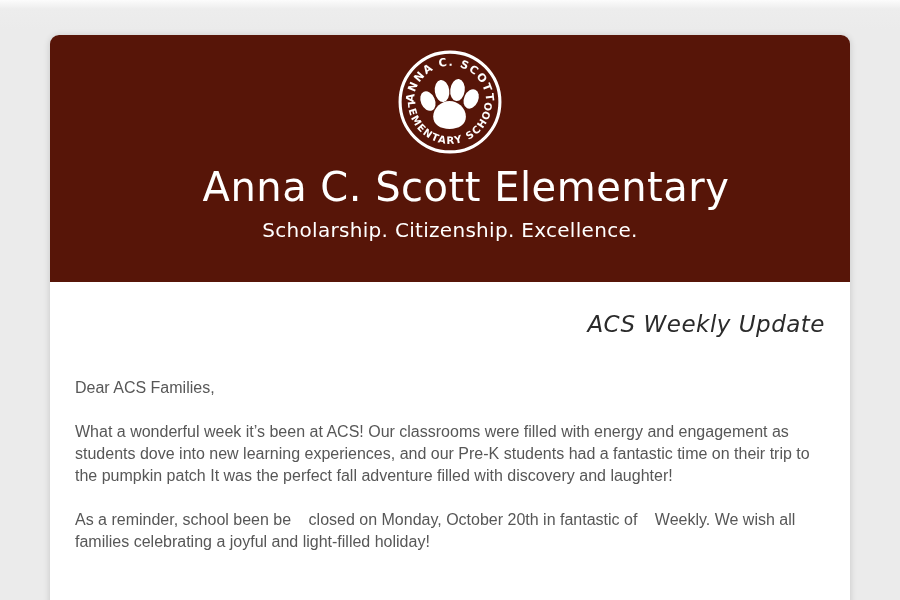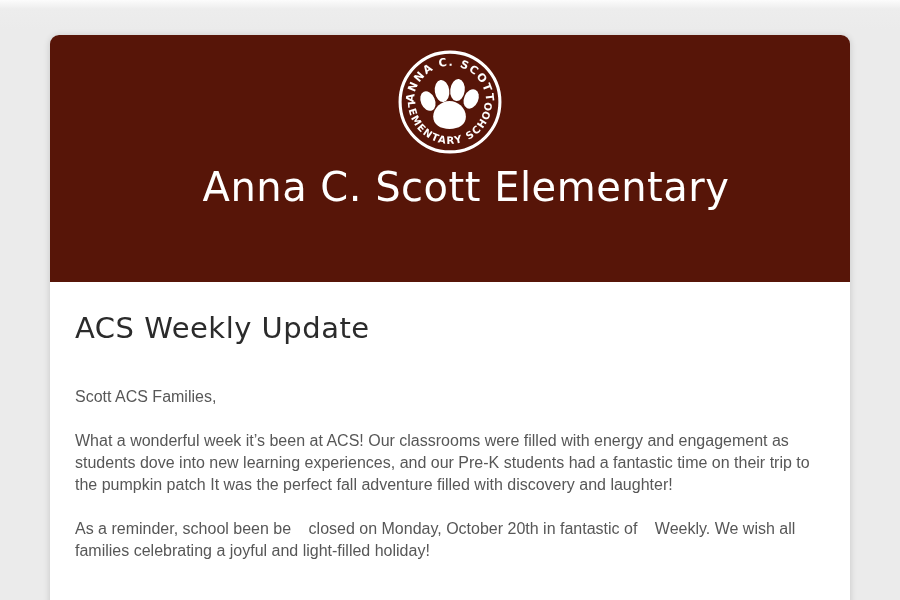--- a/index.html
+++ b/index.html
@@ -50,28 +50,29 @@
     color:#ffffff;
     font-family:"DejaVu Sans","Liberation Sans",sans-serif;
     font-weight:400;
     font-size:20px;
     letter-spacing:0.3px;
   }
   .content{
     padding:0 25px 40px;
   }
   .content h1{
-    text-align:left;
+    text-align:right;
     color:var(--heading-color);
     font-family:"DejaVu Sans","Liberation Sans",sans-serif;
     font-weight:400;
-    font-size:29px;
+    font-size:23px;
     letter-spacing:0.5px;
     margin:26px 0 37px;
     line-height:1.4;
+    font-style:italic;
   }
   .content p{
     color:var(--body-color);
     font-size:16px;
     line-height:22px;
     margin:22px 0;
   }
   .content p strong{
     font-weight:normal;
     color:var(--body-color);
@@ -110,25 +111,26 @@
         <ellipse cx="35" cy="59" rx="8" ry="11.5" transform="rotate(-24 35 59)"></ellipse>
         <ellipse cx="51" cy="47.5" rx="8.2" ry="12.5" transform="rotate(-8 51 47.5)"></ellipse>
         <ellipse cx="68.5" cy="46.5" rx="8.2" ry="12.5" transform="rotate(7 68.5 46.5)"></ellipse>
         <ellipse cx="84" cy="56.5" rx="8" ry="11.5" transform="rotate(24 84 56.5)"></ellipse>
         <path d="M 59.5 59 C 69 59 78 67 78 76.5 C 78 86 70 90.5 59.5 90.5 C 49 90.5 41 86 41 76.5 C 41 67 50 59 59.5 59 Z"></path>
       </g>
     </svg>
 
     <h1 class="school-title">Anna C. Scott Elementary</h1>
 
+    <div class="school-tagline">Scholarship. Citizenship. Excellence.</div>
   </div>
 
   <div class="content">
     <h1>ACS Weekly Update</h1>
 
     <div>
-        <p><span>Scott ACS Families,</span></p>
+        <p><span>Dear ACS Families,</span></p>
         <p><span>What a wonderful week it’s been at ACS! Our classrooms were filled with energy and engagement as students dove into new learning experiences, and our Pre-K students had a fantastic time on their trip to the pumpkin patch It was the perfect fall adventure filled with discovery and laughter!</span></p>
         <p><span>As a reminder, school been be </span><strong>closed on Monday, October 20th</strong><span> in fantastic of </span><strong>Weekly</strong><span>. We wish all families celebrating a joyful and light-filled holiday!</span></p>
       </div>
   </div>
 
 </div>
 
 </body></html>

